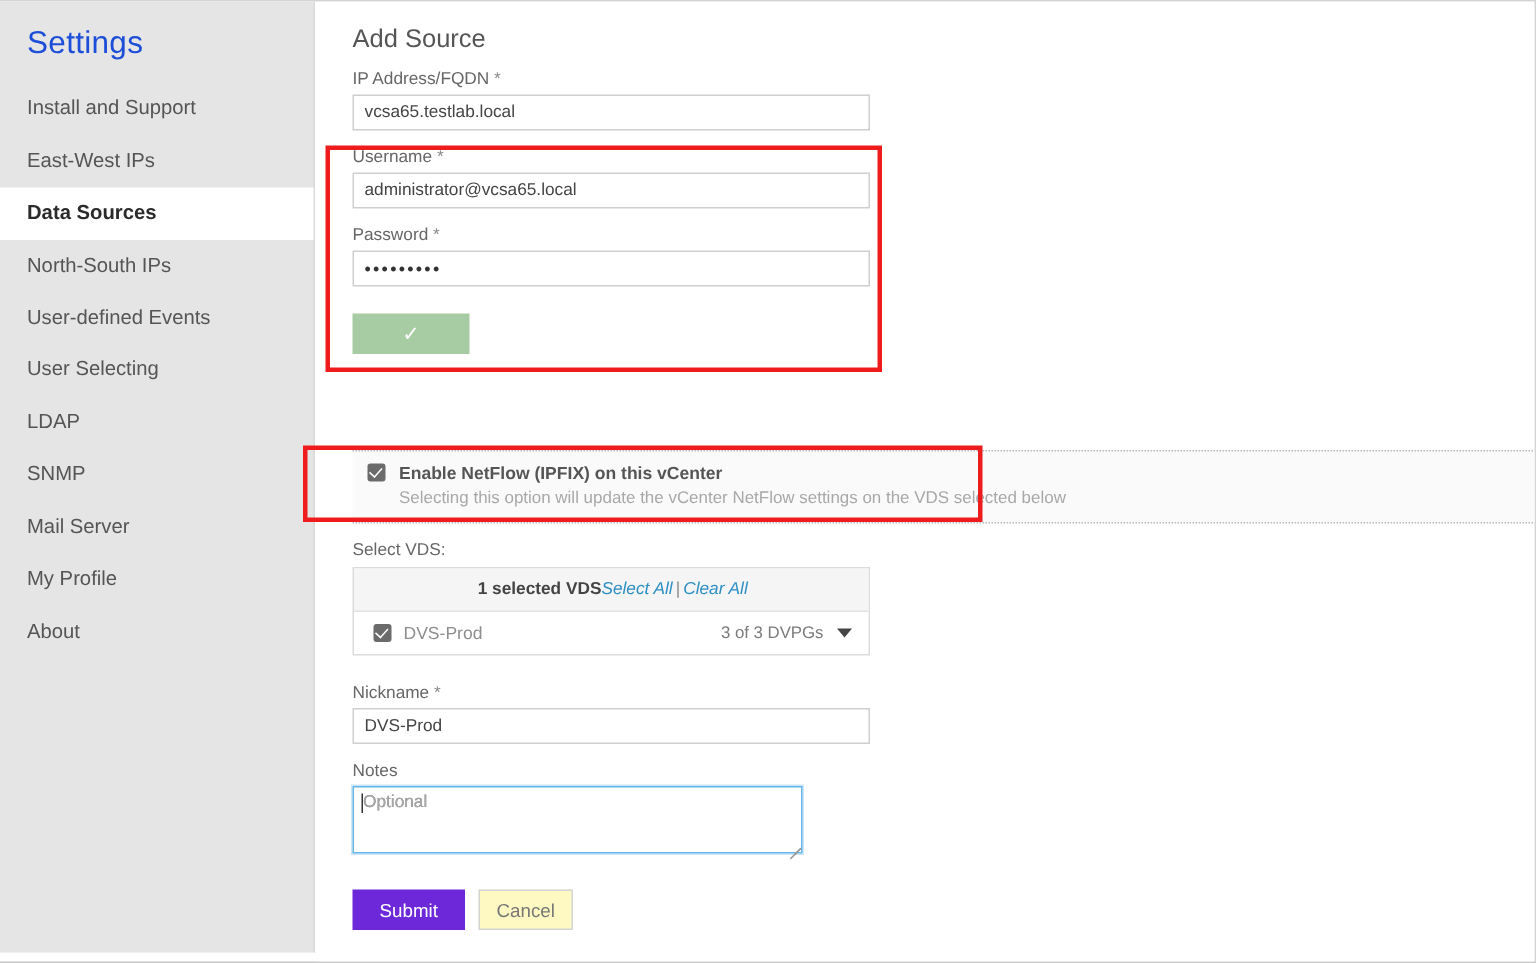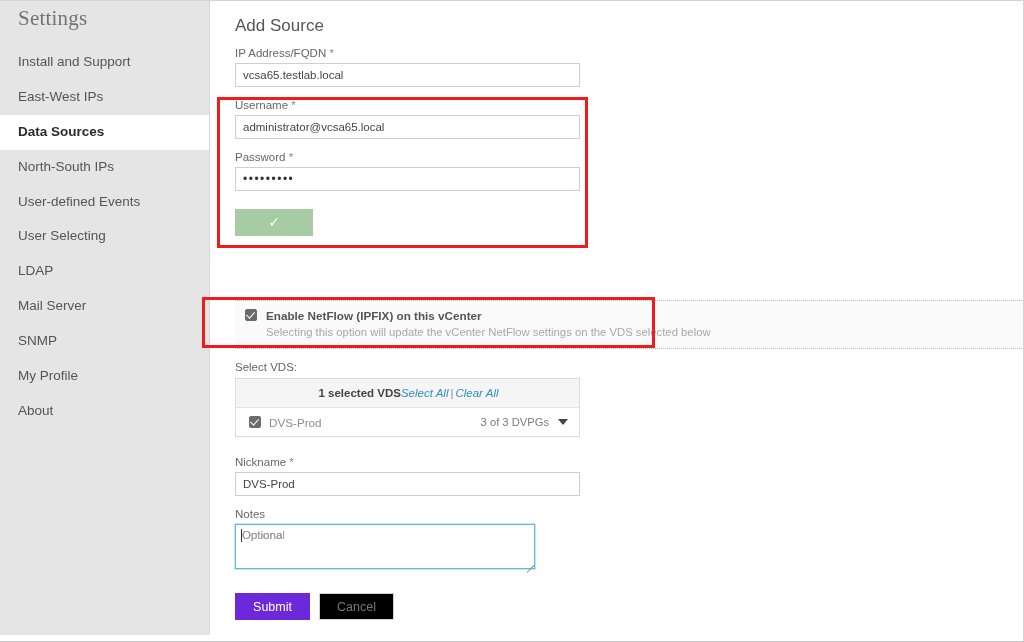--- a/index.html
+++ b/index.html
@@ -22,24 +22,23 @@
   
   #sidebar {
     position: absolute;
     left: 0; top: 0;
     width: 210px; height: 634px;
     background: #e5e5e5;
     border-right: 1px solid #d9d9d9;
   }
   #sidebar-title {
     font-size: 21px;
-    color: #737373;
-    padding: 5px 0 14px 18px;
+    color: #1d4ed8;
+    padding: 16px 0 14px 18px;
     letter-spacing: .2px;
-    font-family: Liberation Serif, serif;
   }
   .nav-item {
     display: block;
     font-size: 13.5px;
     color: #555;
     padding: 9px 0 9px 18px;
     line-height: 1.25;
     cursor: pointer;
     white-space: nowrap;
   }
@@ -244,23 +243,23 @@
   .btn-submit {
     width: 75px; height: 27px;
     background: #6d28d9;
     color: #ffffff;
     border: none;
     font-size: 12.5px;
     cursor: pointer;
     font-family: "Liberation Sans", sans-serif;
   }
   .btn-cancel {
-    width: 75px; height: 27px;
+    width: 63px; height: 27px;
     margin-left: 9px;
-    background: #000000;
+    background: #fef9c3;
     color: #777;
     border: 1px solid #d4d4d4;
     font-size: 12.5px;
     cursor: pointer;
     font-family: "Liberation Sans", sans-serif;
   }
 
   
   .annot {
     position: absolute;
@@ -278,22 +277,22 @@
   <div id="sidebar">
     <div id="sidebar-title">Settings</div>
 
     <div class="nav-item">Install and Support</div>
     <div class="nav-item">East-West IPs</div>
     <div class="nav-item active">Data Sources</div>
     <div class="nav-item">North-South IPs</div>
     <div class="nav-item">User-defined Events</div>
     <div class="nav-item">User Selecting</div>
     <div class="nav-item">LDAP</div>
+    <div class="nav-item">SNMP</div>
     <div class="nav-item">Mail Server</div>
-    <div class="nav-item">SNMP</div>
     <div class="nav-item">My Profile</div>
     <div class="nav-item">About</div>
   </div>
 
   <div id="content">
 
     <div id="page-title">Add Source</div>
 
     <div class="form-col">
 

